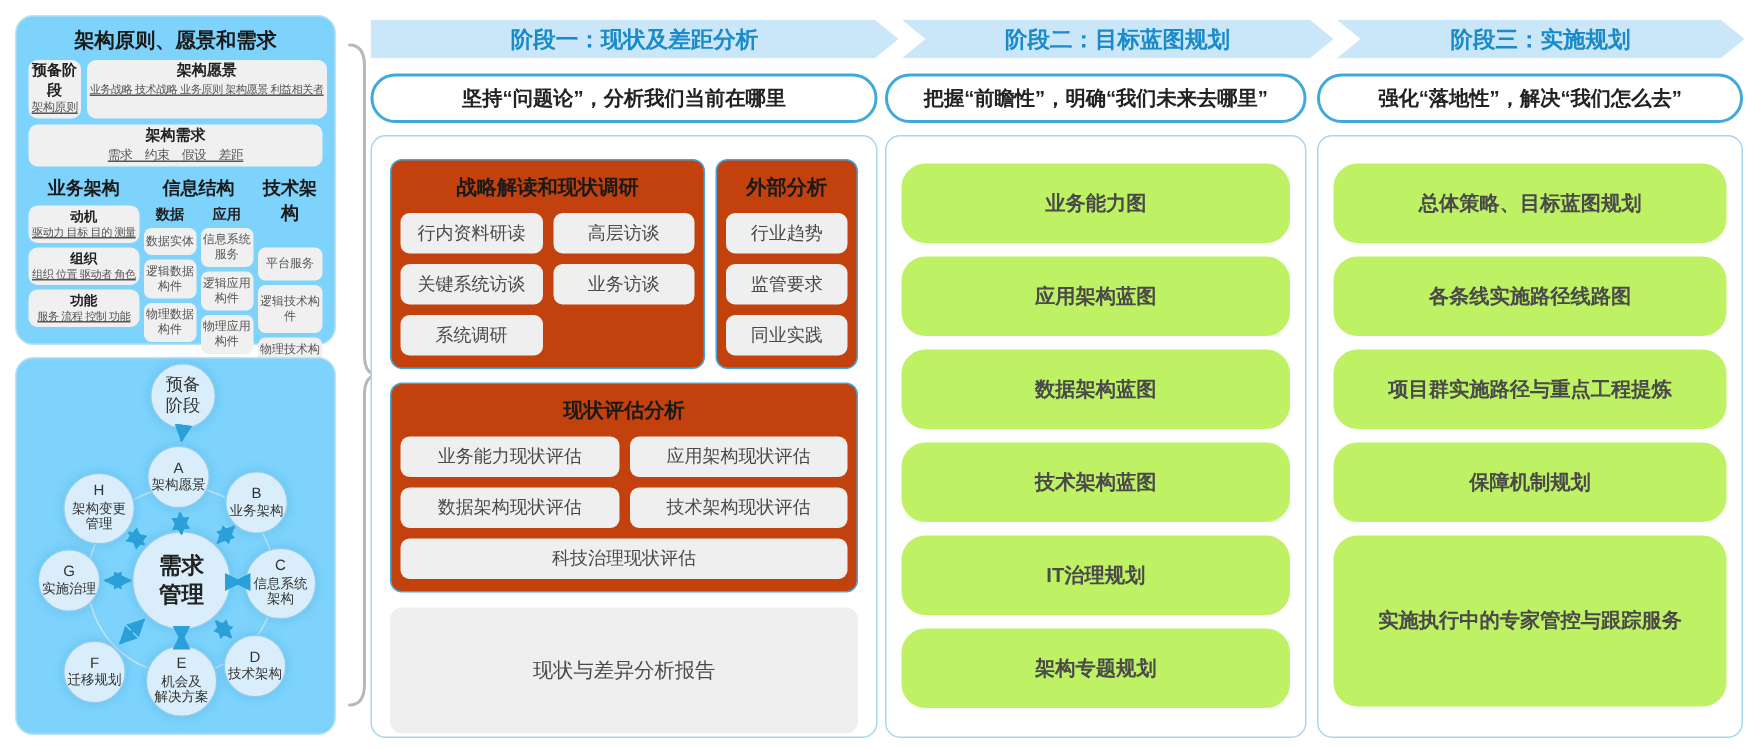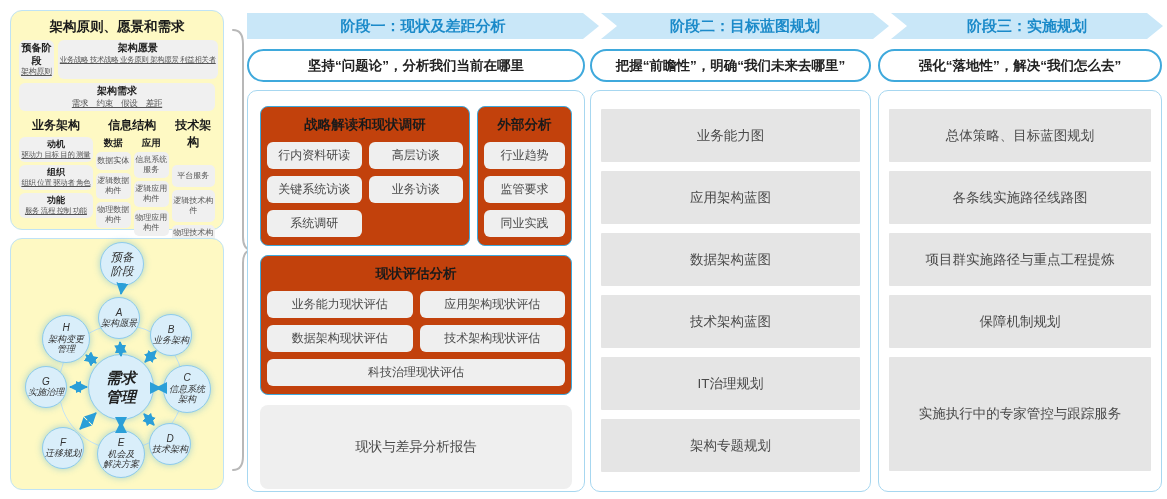--- a/index.html
+++ b/index.html
@@ -1,38 +1,38 @@
 <!DOCTYPE html>
 <html><head>
 <meta charset="utf-8">
 <style>
   * { margin:0; padding:0; box-sizing:border-box; }
   html,body { width:1167px; height:499px; background:#fff;
     font-family:"Liberation Sans","DejaVu Sans",sans-serif; color:#333; }
   .stage { position:relative; width:1167px; height:499px; overflow:hidden; }
 
   
-  .lpanel { position:absolute; background:#fef9c3; border:1px solid #BFE3F5; border-radius:12px; }
+  .lpanel { position:absolute; background:#7dd3fc; border:1px solid #BFE3F5; border-radius:12px; }
   #panel-top { left:10px; top:10px; width:214px; height:220px; padding:5px 8px; }
   #panel-adm { left:10px; top:238px; width:214px; height:252px; }
 
   .lp-title { text-align:center; font-size:13.5px; font-weight:bold; color:#1a1a1a; margin:2px 0 4px; }
   .gbox { background:#F0F0F0; border-radius:6px; padding:2px 2px; text-align:center; }
   .gbox .t { font-size:10px; font-weight:bold; color:#222; line-height:1.25; white-space:pre-line;font-family:Liberation Serif, serif; }
   .gbox .s { font-size:7.4px; color:#555; line-height:1.3; white-space:pre; letter-spacing:-0.3px;text-decoration:underline; }
   .row { display:flex; gap:4px; margin-top:4px; }
   .sec-head { text-align:center; font-size:12px; font-weight:bold; color:#1a1a1a; margin-bottom:3px; }
   .sub-head { text-align:center; font-size:9.5px; font-weight:bold; color:#222; margin-bottom:2px; }
   .cols { display:flex; gap:3px; margin-top:6px; }
   .minibox { background:#F0F0F0; border-radius:5px; padding:2px 1px; text-align:center;
              font-size:8px; color:#555; line-height:1.2; display:flex; align-items:center; justify-content:center; }
   .stackcol { display:flex; flex-direction:column; gap:3px; }
 
   
-  .adm-wrap { position:absolute; inset:0;font-style:italic; }
+  .adm-wrap { position:absolute; inset:0; }
   .adm-ring { position:absolute; left:47px; top:85px; width:126px; height:126px;
               border:1.5px solid #C6E4F5; border-radius:50%; }
   .adm-circle { position:absolute; border-radius:50%; background:#D9EEFA; border:1px solid #8ECBEC;
      box-shadow:0 0 7px rgba(62,169,220,.45); display:flex; flex-direction:column;
      align-items:center; justify-content:center; text-align:center; z-index:2; }
   .adm-circle .letter { font-size:10px; color:#333; line-height:1.05; }
   .adm-circle .label  { font-size:9px;  color:#333; line-height:1.15; white-space:pre-line; }
   .adm-center { font-size:15px; font-weight:bold; color:#222; line-height:1.3; white-space:pre-line; }
   .adm-prep { font-size:11.5px; color:#333; line-height:1.25; white-space:pre-line; }
   .adm-arrows { position:absolute; inset:0; z-index:3; pointer-events:none; }
@@ -68,22 +68,22 @@
 
   .bluebox { border:1.5px solid #3FA9DC; border-radius:8px; background:#c2410c; padding:7px 6px 8px; }
   .bluebox .bb-title { text-align:center; font-size:13.5px; font-weight:bold; color:#1a1a1a; margin:2px 0 8px; }
   .pillgrid { display:grid; grid-template-columns:1fr 1fr; gap:7px; }
   .pillstack { display:flex; flex-direction:column; gap:7px; }
   .pill { background:#EFEFEF; border-radius:6px; height:27px; display:flex; align-items:center;
      justify-content:center; font-size:12px; color:#4A4A4A; white-space:nowrap; }
   .pill.full { grid-column:1 / -1; }
   .p1row { display:flex; gap:7px; }
 
-  .item { background:#e5e5e5; border-radius:1px; height:53px; flex:none; display:flex;
-     align-items:center; justify-content:center; font-size:13.5px; color:#4A4A4A; text-align:center; }
+  .item { background:#bef264; border-radius:16px; height:53px; flex:none; display:flex;
+     align-items:center; justify-content:center; font-size:13.5px; color:#4A4A4A; text-align:center;font-weight:bold; }
   .item.tall { height:114px; }
   #report-box { margin-top:10px; height:84px; border-radius:8px; background:#EFEFEF;
      display:flex; align-items:center; justify-content:center; font-size:13.5px; color:#4A4A4A; }
 </style>
 </head>
 <body>
 
 <div class="stage">
 
   <div class="lpanel" id="panel-top">

